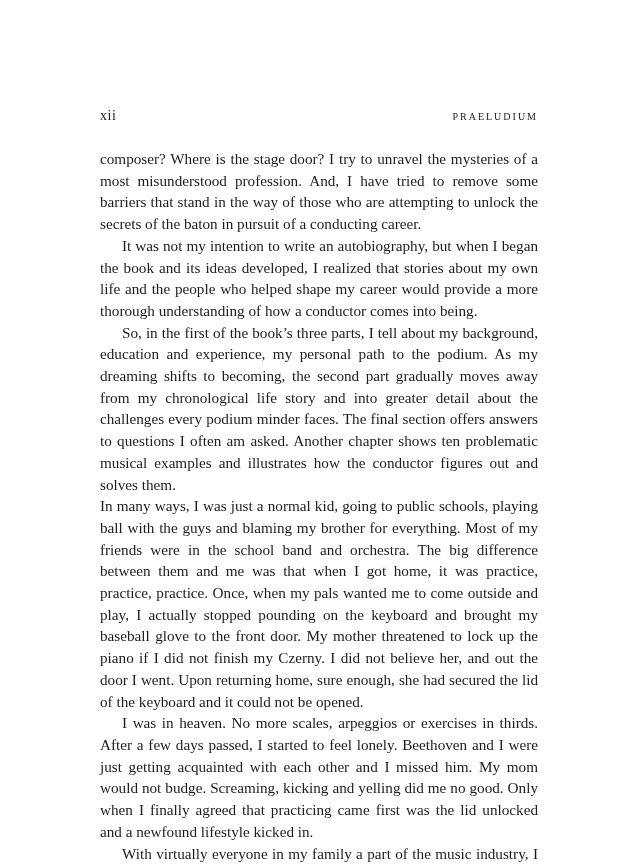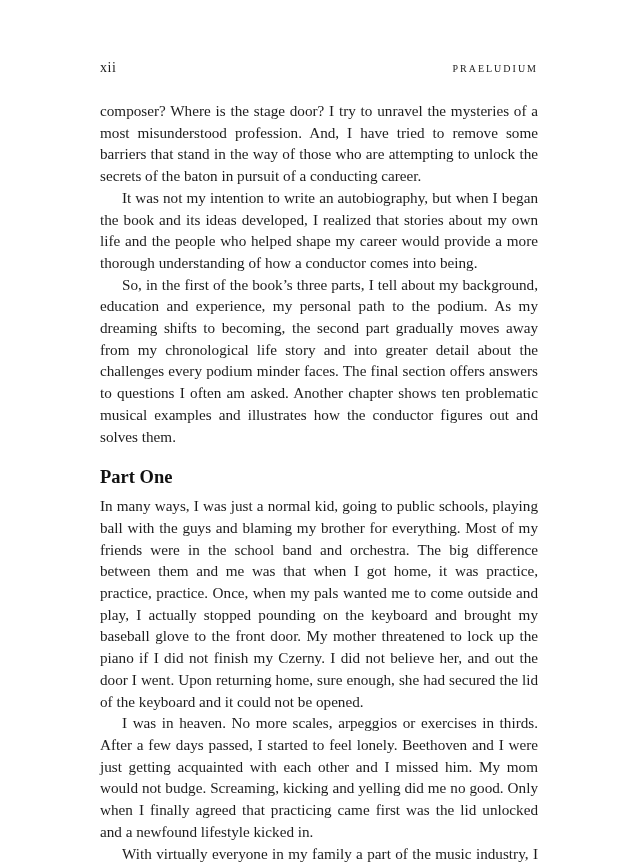--- a/index.html
+++ b/index.html
@@ -17,20 +17,21 @@
     padding: 60px 100px 0 100px;
     font-family: "Liberation Serif", "DejaVu Serif", serif;
     color: #1c1c1c;
     overflow: hidden;
   }
   .running-head {
     display: flex;
     justify-content: space-between;
     align-items: baseline;
     margin-bottom: 24px;
+    margin-top: 48px;
   }
   .folio {
     font-size: 14px;
     letter-spacing: 0.5px;
   }
   .head-title {
     font-size: 10px;
     letter-spacing: 2px;
   }
   .body-text p {
@@ -63,21 +64,20 @@
   </div>
 
   <div class="body-text">
 
     <p>composer? Where is the stage door? I try to unravel the mysteries of a most misunderstood profession. And, I have tried to remove some barriers that stand in the way of those who are attempting to unlock the secrets of the baton in pursuit of a conducting career.</p>
 
     <p class="indent">It was not my intention to write an autobiography, but when I began the book and its ideas developed, I realized that stories about my own life and the people who helped shape my career would provide a more thorough understanding of how a conductor comes into being.</p>
 
     <p class="indent">So, in the first of the book’s three parts, I tell about my background, education and experience, my personal path to the podium. As my dreaming shifts to becoming, the second part gradually moves away from my chronological life story and into greater detail about the challenges every podium minder faces. The final section offers answers to questions I often am asked. Another chapter shows ten problematic musical examples and illustrates how the conductor figures out and solves them.</p>
 
-    <h2 class="section-heading">Part One</h2>
 
     <p>In many ways, I was just a normal kid, going to public schools, playing ball with the guys and blaming my brother for everything. Most of my friends were in the school band and orchestra. The big difference between them and me was that when I got home, it was practice, practice, practice. Once, when my pals wanted me to come outside and play, I actually stopped pounding on the keyboard and brought my baseball glove to the front door. My mother threatened to lock up the piano if I did not finish my Czerny. I did not believe her, and out the door I went. Upon returning home, sure enough, she had secured the lid of the keyboard and it could not be opened.</p>
 
     <p class="indent">I was in heaven. No more scales, arpeggios or exercises in thirds. After a few days passed, I started to feel lonely. Beethoven and I were just getting acquainted with each other and I missed him. My mom would not budge. Screaming, kicking and yelling did me no good. Only when I finally agreed that practicing came first was the lid unlocked and a newfound lifestyle kicked in.</p>
 
     <p class="indent">With virtually everyone in my family a part of the music industry, I had a front-row seat to witness the degree of discipline these music professionals applied to their work. My parents, devoted to film industry soundtracks, chamber</p>
 
   </div>
 
 </div>

